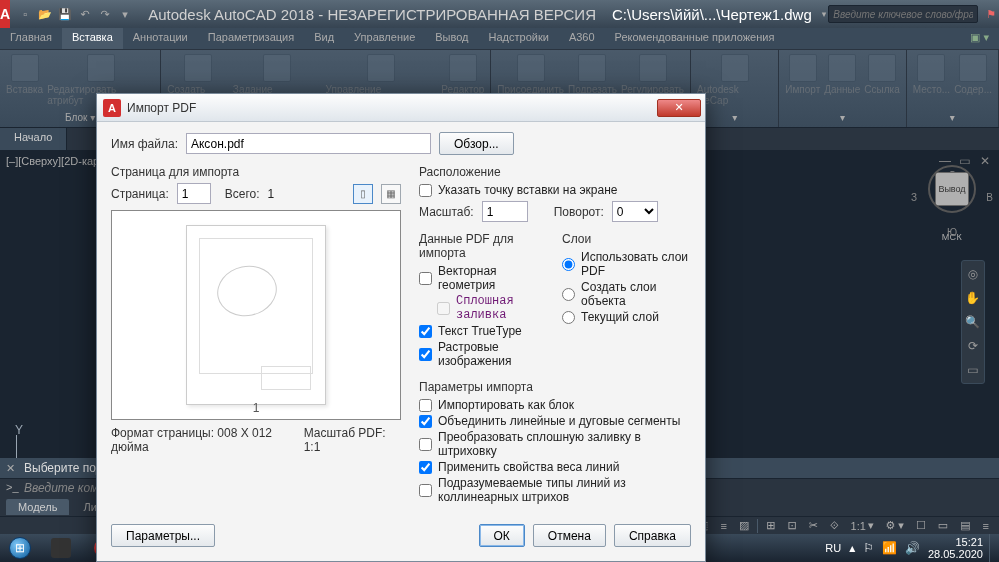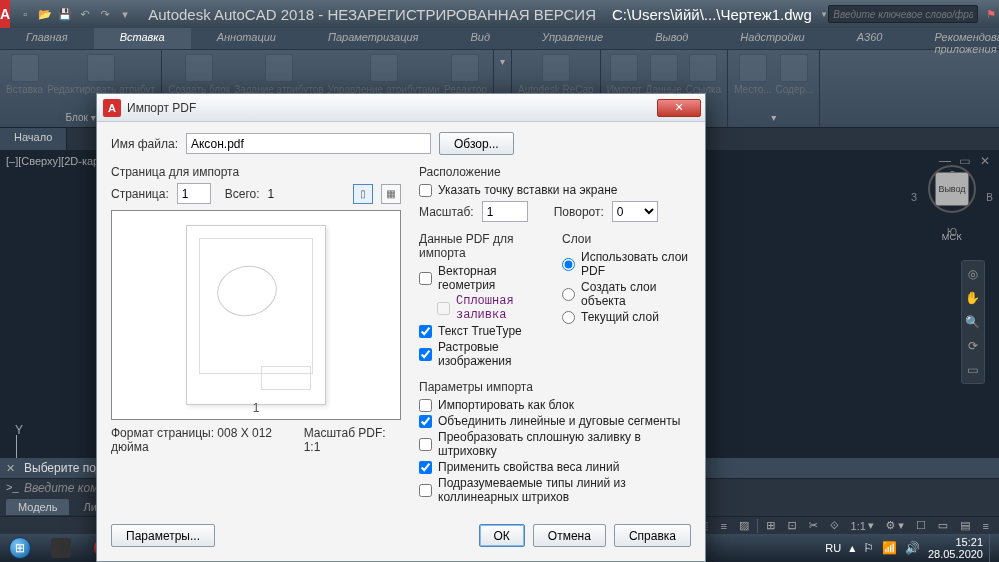--- a/index.html
+++ b/index.html
@@ -14,21 +14,21 @@
 .titlebar .search-box { display:flex; align-items:center; gap:4px; background: #2a3440; border: 1px solid #1a2430; border-radius: 2px; padding: 1px 4px; height: 18px; }
 .titlebar .search-box input { background: transparent; border: none; color: #888; font-size: 10px; font-style: italic; width: 140px; outline: none; }
 .titlebar .user { padding: 0 8px; color: #d0d0d0; font-size: 11px; display:flex; align-items:center; gap:4px; }
 .titlebar .drop { color:#aaa; font-size:9px; padding:0 2px; }
 .titlebar .spacer { flex: 1; }
 .titlebar .winbtns { display: flex; margin-left: auto; }
 .titlebar .winbtns div { width: 30px; height: 20px; display: flex; align-items: center; justify-content: center; color: #fff; font-size: 12px; border: 1px solid #555; margin-left: -1px; background: linear-gradient(#4a5a68, #2a3440); }
 
 
 .ribbon-tabs { height: 22px; background: #3a4a5a; display: flex; font-size: 11px; border-bottom: 1px solid #2a3440; }
-.ribbon-tabs .tab { padding: 3px 26px; color: #aaa; cursor: pointer; font-style: italic; }
+.ribbon-tabs .tab { padding: 3px 10px; color: #aaa; cursor: pointer; }
 .ribbon-tabs .tab.active { background: #4a5a6a; color: #fff; }
 
 
 .ribbon { height: 78px; background: linear-gradient(#4a5a6a, #3a4a5a); display: flex; border-bottom: 1px solid #1a2430; font-size: 10px; color: #888; }
 .ribbon .panel { border-right: 1px solid #2a3440; padding: 4px 6px; display: flex; flex-direction: column; }
 .ribbon .panel .tools { display: flex; gap: 4px; flex: 1; }
 .ribbon .panel .tool { display: flex; flex-direction: column; align-items: center; gap: 2px; opacity: 0.5; }
 .ribbon .panel .tool .ico { width: 28px; height: 28px; background: #5a6a7a; border: 1px solid #3a4a5a; border-radius: 2px; }
 .ribbon .panel .pname { text-align: center; font-size: 10px; color: #aaa; padding-top: 2px; }
 
@@ -202,20 +202,34 @@
           <span>Управление атрибутами</span>
         </div>
       <div class="tool">
           <div class="ico"></div>
           <span>Редактор</span>
         </div>
     </div>
     <div class="pname">▾</div>
   </div>
   <div class="panel">
+    <div class="tools">
+      <div class="tool">
+          <div class="ico"></div>
+          <span>Присоединить</span>
+        </div>
+      <div class="tool">
+          <div class="ico"></div>
+          <span>Подрезать</span>
+        </div>
+      <div class="tool">
+          <div class="ico"></div>
+          <span>Регулировать</span>
+        </div>
+    </div>
     <div class="pname">▾</div>
   </div>
   <div class="panel">
     <div class="tools">
       <div class="tool">
           <div class="ico"></div>
           <span>Autodesk ReCap</span>
         </div>
     </div>
     <div class="pname">▾</div>

